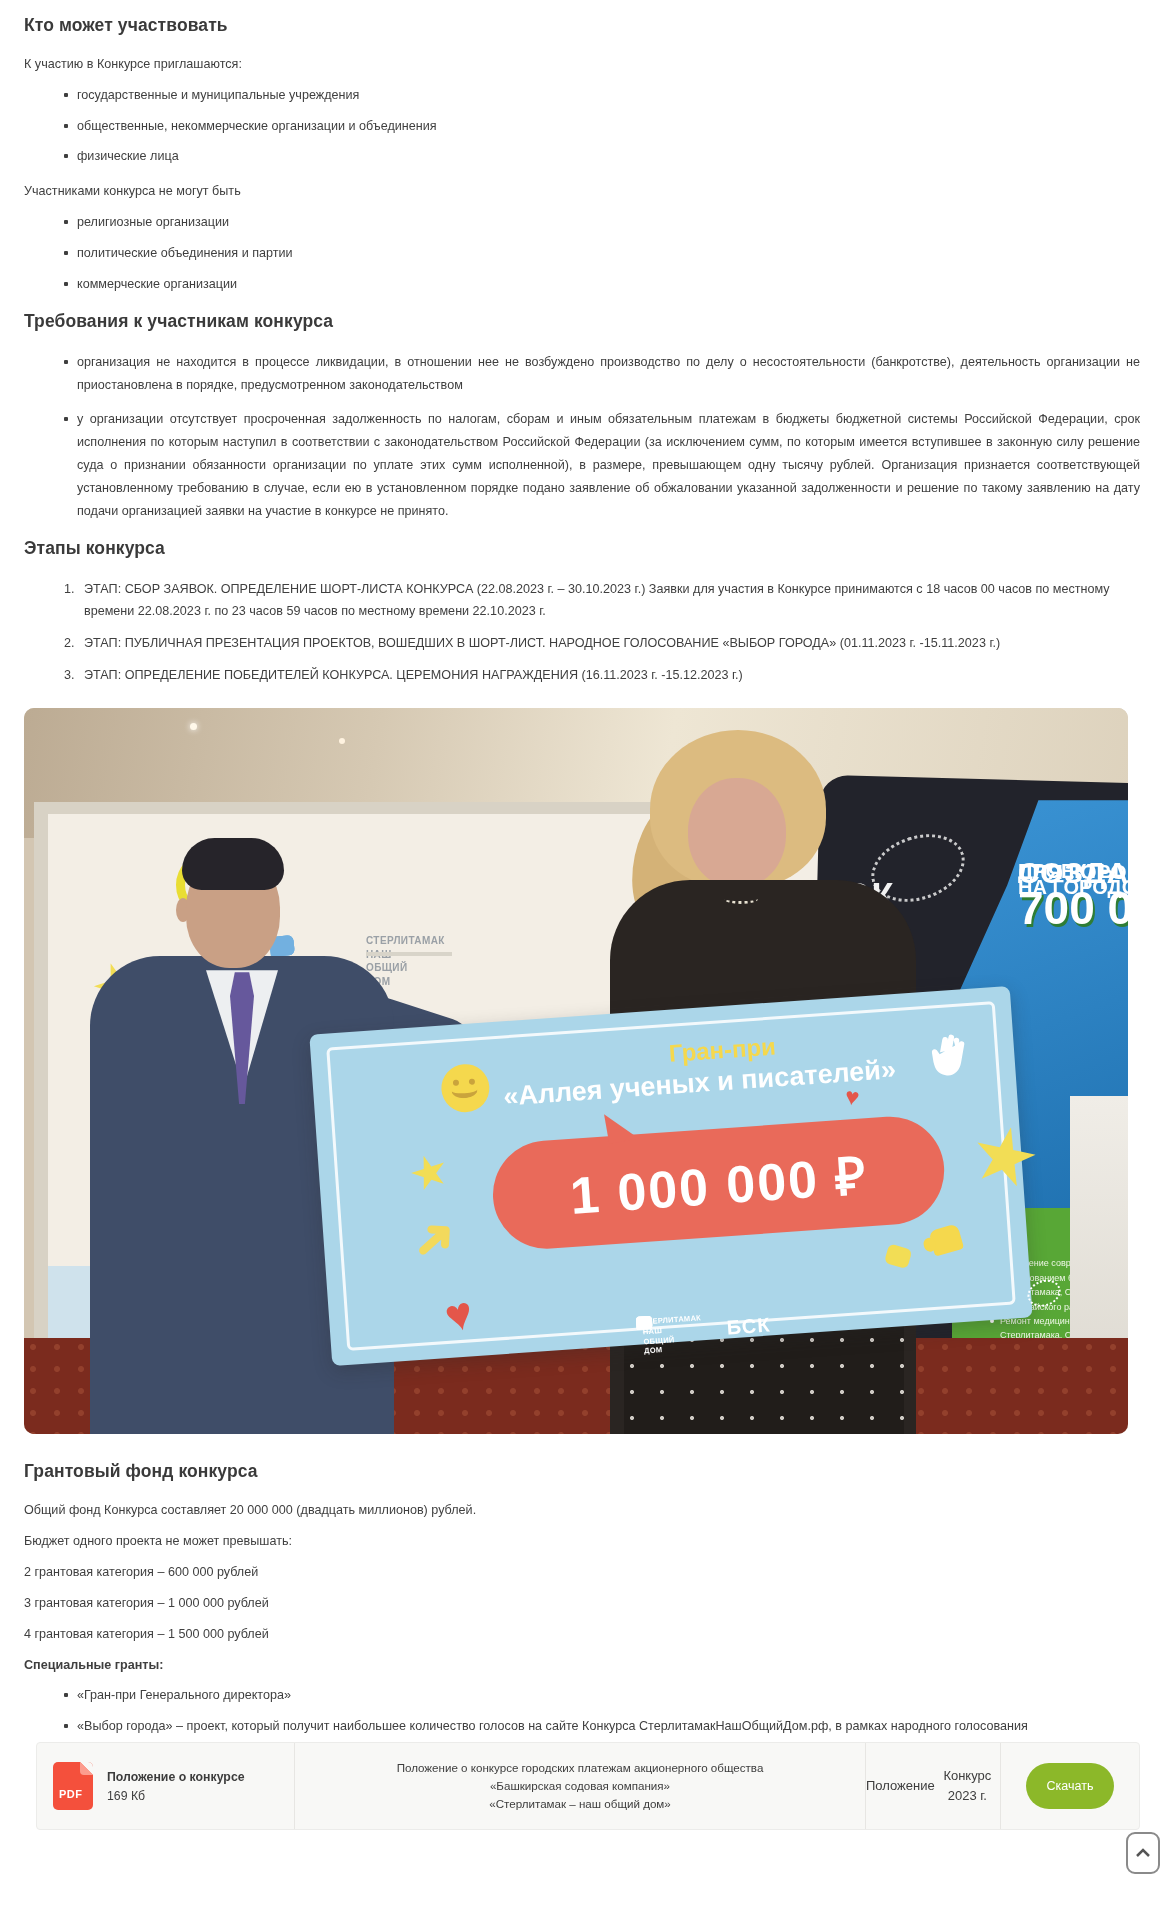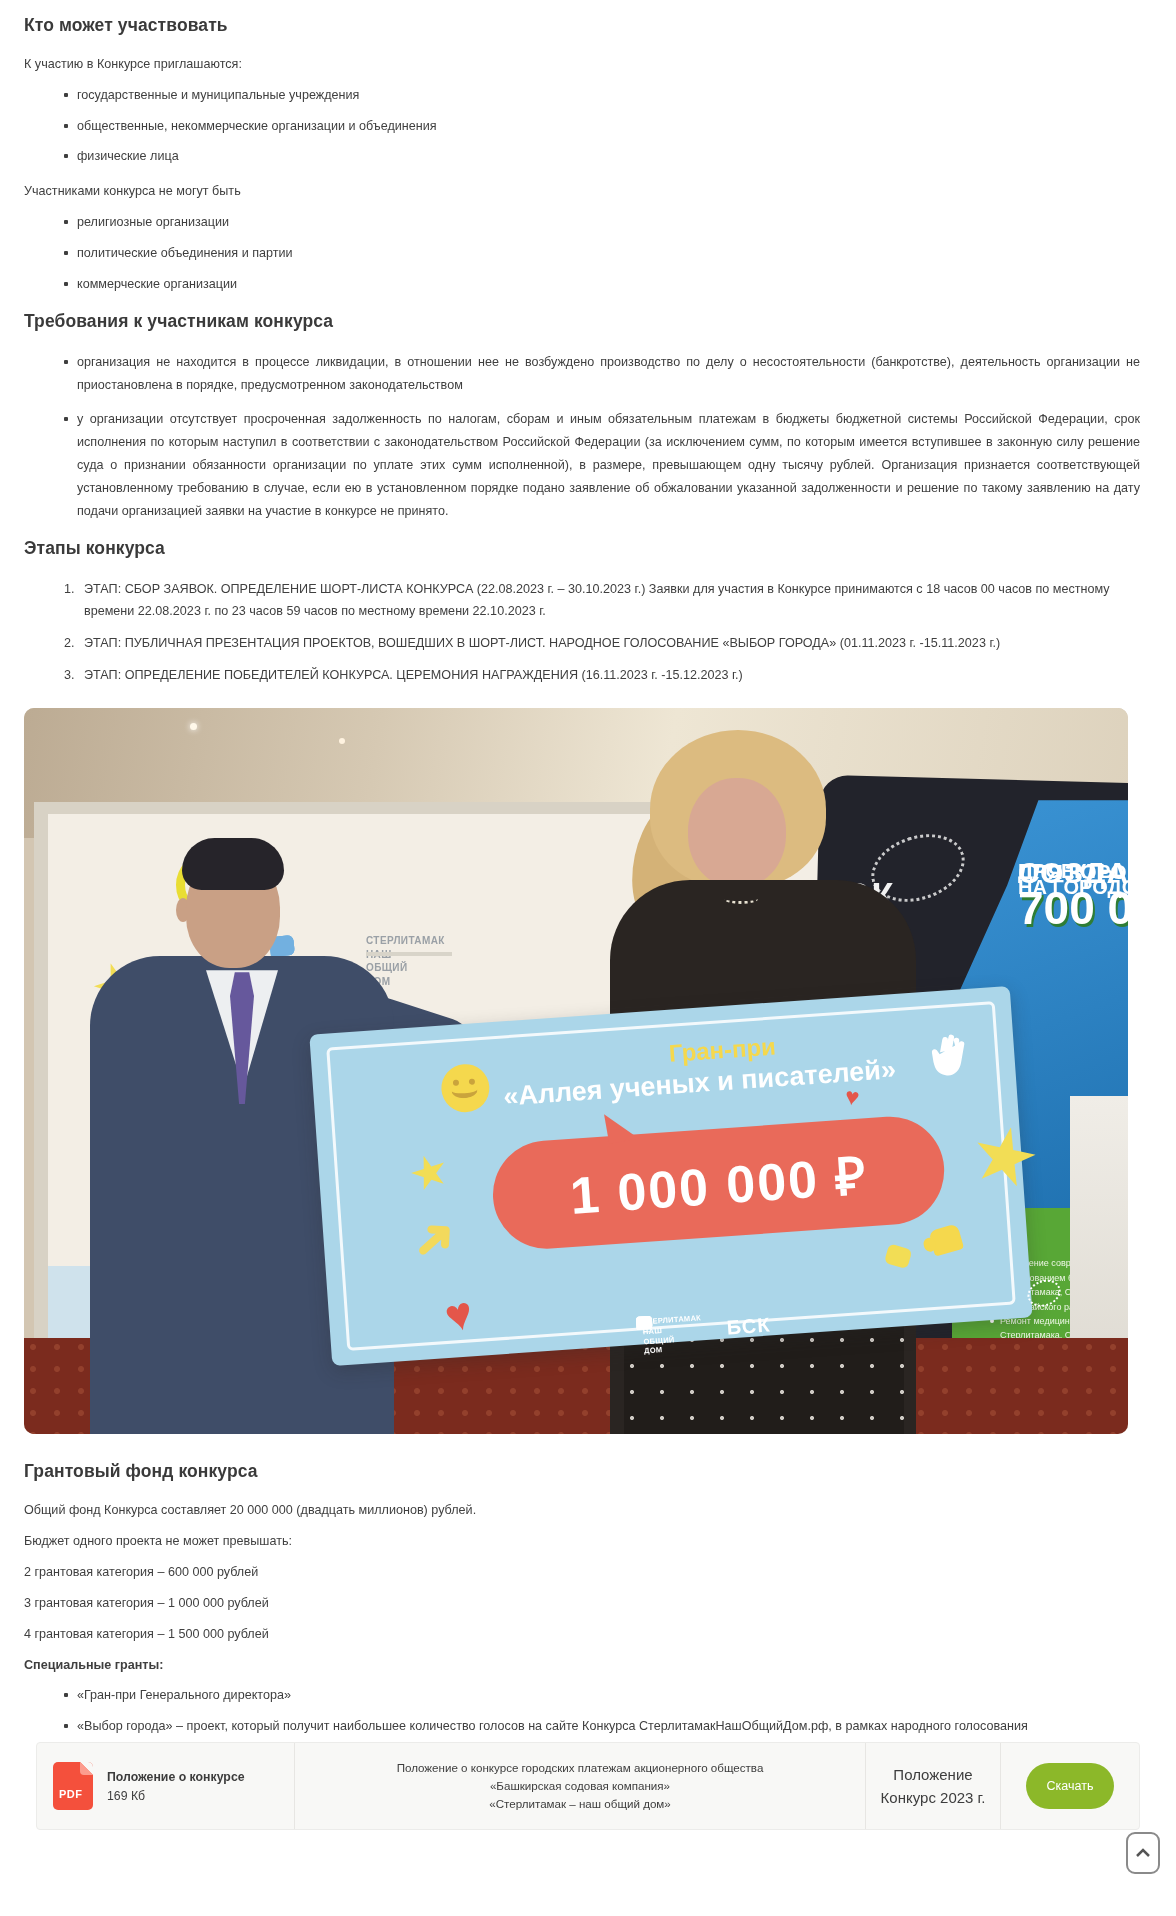--- a/index.html
+++ b/index.html
@@ -128,21 +128,21 @@
   .download-bar { position:absolute; left:36px; top:1742px; width:1104px; height:88px; background:#f8f8f6; border:1px solid #ececea; border-radius:4px; display:flex; align-items:stretch; }
   .dl-cell { display:flex; align-items:center; justify-content:center; }
   .dl-cell + .dl-cell { border-left:1px solid #e7e6e3; }
   .dl-file { width:257px; justify-content:flex-start; padding-left:16px; gap:14px; }
   .pdf-icon { position:relative; width:40px; height:48px; background:#f4503c; border-radius:5px; flex:none; }
   .pdf-icon::before { content:""; position:absolute; top:0; right:0; width:13px; height:13px; background:linear-gradient(225deg,#f8f8f6 50%,#fc9c8e 50%); border-radius:0 5px 0 4px; }
   .pdf-label { position:absolute; left:6px; bottom:10px; color:#fff; font-size:11px; font-weight:700; letter-spacing:.5px; }
   .dl-file-name { font-size:12.3px; font-weight:700; color:#3c3c3c; margin-bottom:5px; }
   .dl-file-size { font-size:12.3px; color:#3f3f3f; }
   .dl-desc { width:571px; flex-direction:column; text-align:center; font-size:11.6px; line-height:1.55; color:#3d3d3d; padding:0 30px; }
-  .dl-meta { width:135px; flex-direction:column; text-align:center; font-size:15px; line-height:1.55; color:#3d3d3d; }
+  .dl-meta { width:135px; flex-direction:row; text-align:center; font-size:13px; line-height:1.55; color:#3d3d3d; }
   .dl-action { flex:1; }
   .download-button { background:#8cb829; color:#fff; border:none; border-radius:23px; width:88px; height:46px; font-size:12.5px; font-family:"Liberation Sans",sans-serif; cursor:pointer; }
 
   .scroll-top { position:absolute; left:1126px; top:1832px; width:34px; height:42px; background:#fff; border:2px solid #8a8a8a; border-radius:9px; display:flex; align-items:center; justify-content:center; cursor:pointer; }
   .scroll-top svg { stroke:#555; stroke-width:2.5; fill:none; }
 </style>
 </head>
 <body>
 
 <div class="page">

